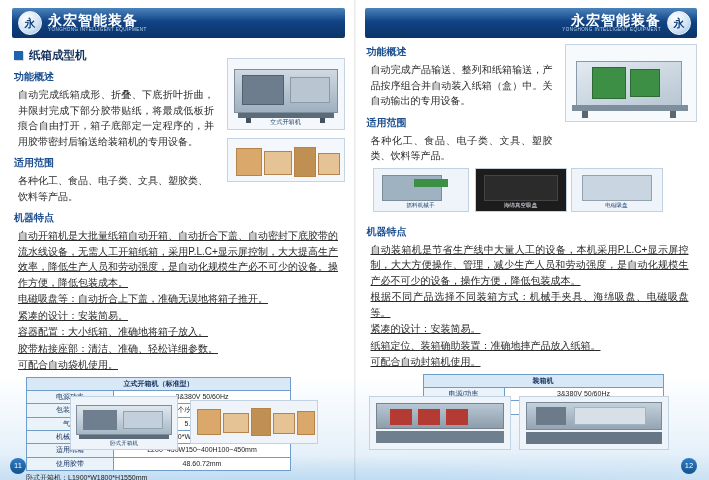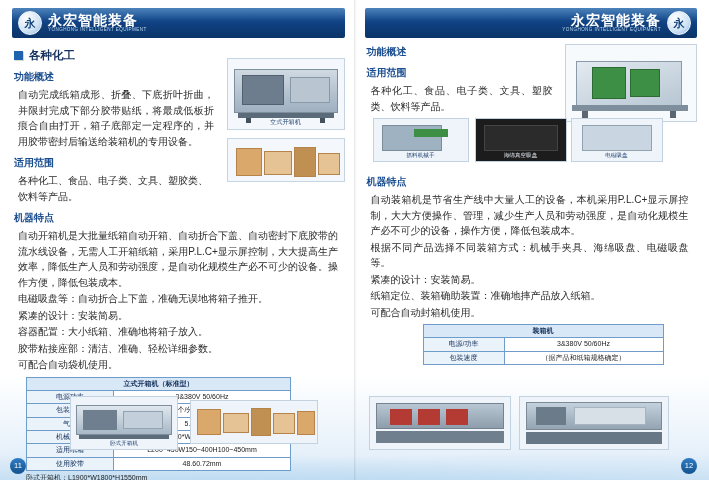--- a/index.html
+++ b/index.html
@@ -60,21 +60,21 @@
   }
   .sec-title .t{font-size:11.5px;font-weight:bold;color:#14315c;}
 
   .blk-title{display:flex;align-items:center;margin:7px 0 3px 2px;}
   .blk-title .t{font-size:10px;font-weight:bold;color:#1a4d8f;}
 
   .para{
     font-size:10px;line-height:1.55;color:#2a2a2a;text-align:justify;
     margin:0 0 3px 6px;
   }
-  .para.tight{margin-bottom:1px;}
+  .para.tight{margin-bottom:1px;text-decoration:underline;}
 
   
   .imgbox{
     border:1px solid #c6d4e2;background:#f4f8fc;position:relative;overflow:hidden;
     box-sizing:border-box;
   }
   .cap{
     position:absolute;bottom:2px;left:0;right:0;text-align:center;
     font-size:6.2px;color:#1d3f6d;
   }
@@ -138,21 +138,21 @@
       <div class="hdr left-hdr">
         <div class="logo-badge">永</div>
         <div class="brand">
           <div class="brand-cn">永宏智能装备</div>
           <div class="brand-en">YONGHONG INTELLIGENT EQUIPMENT</div>
         </div>
       </div>
 
       <div class="sec-title">
         <div class="sq"></div>
-        <div class="t">各种化工</div>
+        <div class="t">纸箱成型机</div>
       </div>
 
       <div class="imgbox photo-float" style="right:10px;top:58px;width:118px;height:72px;">
         <div class="mach">
           <div class="mb" style="left:6px;top:10px;width:104px;height:44px;background:linear-gradient(180deg,#cfd9e2,#9fb0c0);border:1px solid #7d8e9d;"></div>
           <div class="mb" style="left:14px;top:16px;width:42px;height:30px;background:#6d7d8d;border:1px solid #51606e;"></div>
           <div class="mb" style="left:62px;top:18px;width:40px;height:26px;background:#b9c6d2;border:1px solid #8a99a7;"></div>
           <div class="mb" style="left:10px;top:54px;width:96px;height:5px;background:#5c6b79;"></div>
           <div class="mb" style="left:18px;top:59px;width:5px;height:5px;background:#44515d;"></div>
           <div class="mb" style="left:92px;top:59px;width:5px;height:5px;background:#44515d;"></div>
@@ -258,20 +258,21 @@
           <div class="mb" style="left:64px;top:24px;width:30px;height:28px;background:#3e8f46;border:1px solid #2c6c32;"></div>
           <div class="mb" style="left:6px;top:60px;width:116px;height:6px;background:#7f8e9c;"></div>
           <div class="mb" style="left:16px;top:66px;width:6px;height:7px;background:#5a6773;"></div>
           <div class="mb" style="left:104px;top:66px;width:6px;height:7px;background:#5a6773;"></div>
         </div>
       </div>
 
       <div class="blk-title">
         <div class="t">功能概述</div>
       </div>
+      <p class="para" style="width:182px;">自动完成产品输送、整列和纸箱输送，产品按序组合并自动装入纸箱（盒）中。关自动输出的专用设备。</p>
 
       <div class="blk-title">
         <div class="t">适用范围</div>
       </div>
       <p class="para" style="width:182px;">各种化工、食品、电子类、文具、塑胶类、饮料等产品。</p>
 
       <div style="position:relative;height:50px;margin:4px 0 0 8px;">
         <div class="thumb" style="left:0;top:0;width:96px;height:44px;">
           <div class="mb" style="left:8px;top:6px;width:60px;height:26px;background:#9fb2c2;border:1px solid #7b8c9b;"></div>
           <div class="mb" style="left:40px;top:10px;width:34px;height:8px;background:#3e8f46;"></div>

